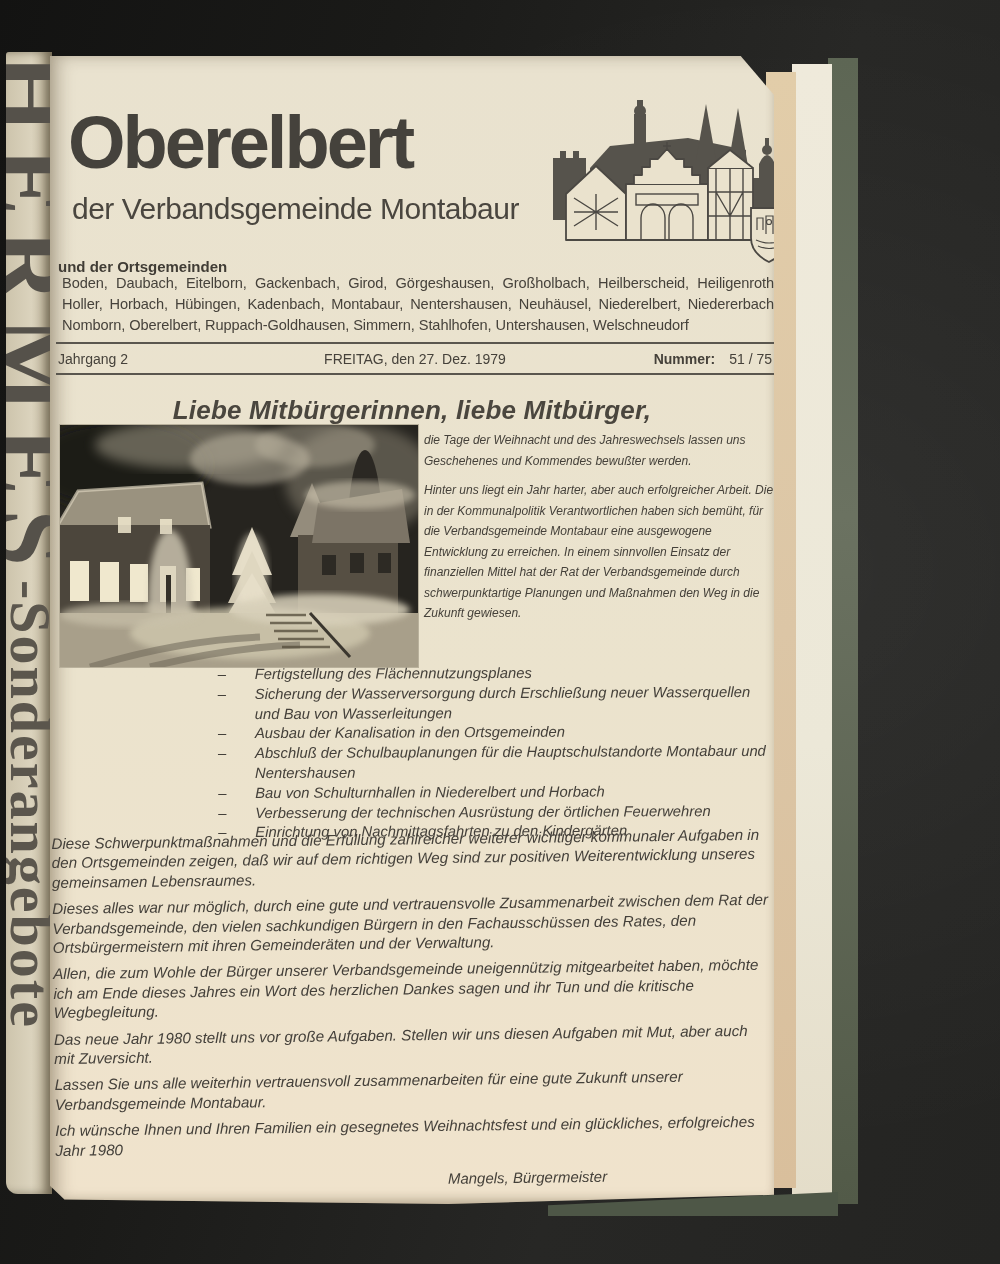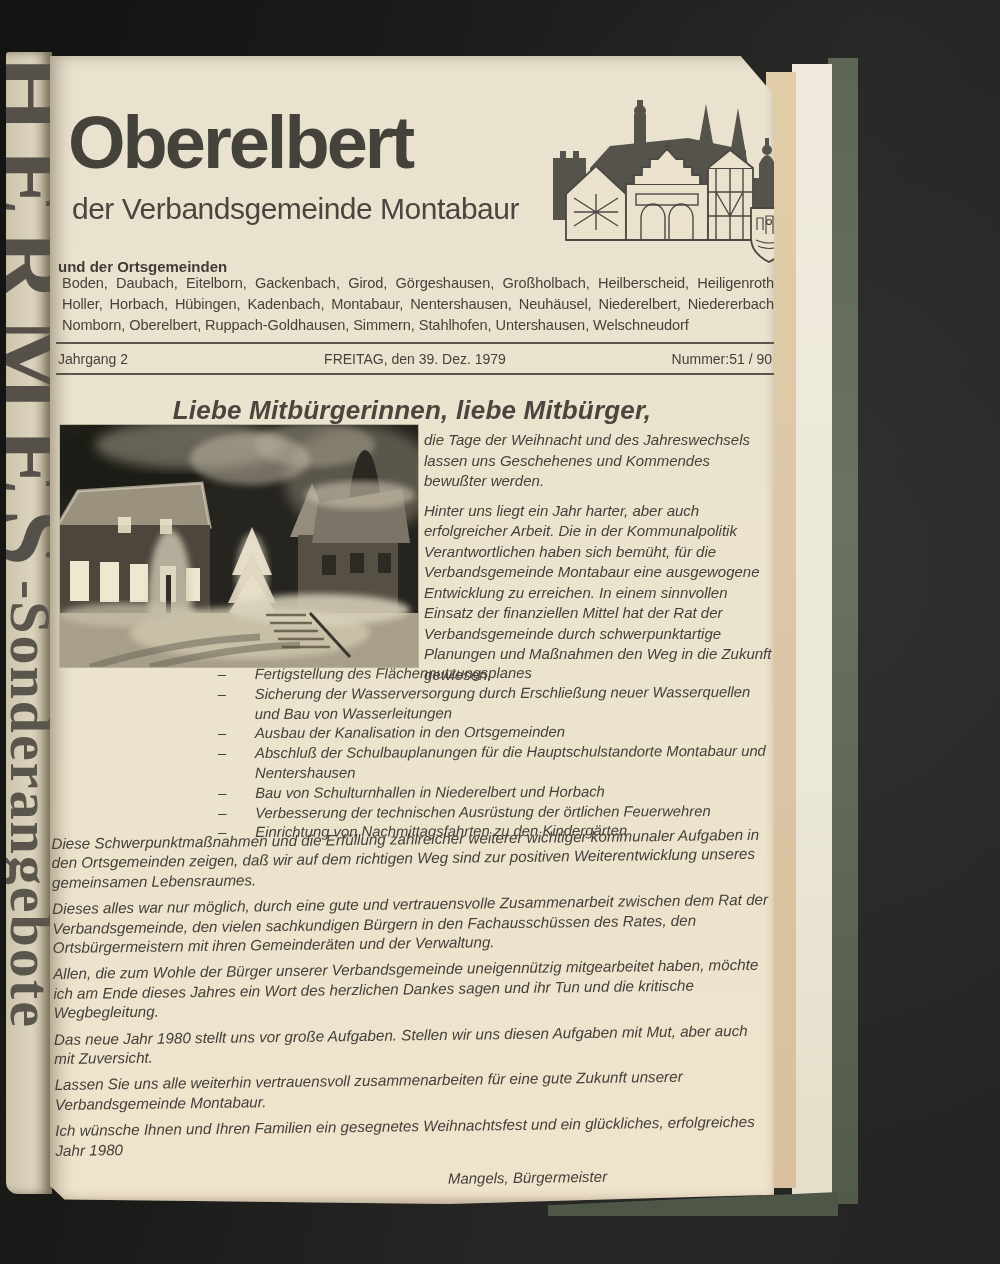--- a/index.html
+++ b/index.html
@@ -39,25 +39,25 @@
   .crest{position:absolute;left:488px;top:42px;}
   .orts-label{position:absolute;left:8px;top:202px;font-size:15px;font-weight:bold;color:#403c35;}
   .orts-list{position:absolute;left:12px;top:217px;width:716px;font-size:14.6px;line-height:21px;
          text-align:justify;color:#46423b;letter-spacing:-0.1px;}
   .issue-bar{position:absolute;left:6px;top:286px;width:714px;display:flex;align-items:center;
          border-top:2px solid #5a564e;border-bottom:2px solid #5a564e;
          padding:7px 2px 6px 2px;font-size:14px;color:#45413a;}
   .issue-bar .vol{flex:0 0 180px;}
   .issue-bar .date{flex:1;text-align:center;}
   .issue-bar .num{flex:0 0 180px;text-align:right;}
-  .issue-bar .num .nlabel{}
+  .issue-bar .num .nlabel{margin-right:14px;font-weight:bold;}
   .article-heading{position:absolute;left:0;top:322px;width:724px;text-align:center;
          font-size:26px;font-style:italic;font-weight:bold;color:#4a463e;letter-spacing:0.2px;}
   .photo{position:absolute;left:10px;top:369px;width:358px;height:242px;outline:1px solid #b9b19c;}
-  .lead-text{position:absolute;left:374px;top:374px;width:350px;font-size:15px;font-style:italic;
+  .lead-text{position:absolute;left:374px;top:374px;width:350px;font-size:12px;font-style:italic;
          line-height:20.5px;color:#45413a;}
   .lead-text p{margin:0 0 9px 0;}
   .achievements{position:absolute;left:168px;top:608px;width:556px;margin:0;padding:0;
          list-style:none;font-size:14.8px;font-style:italic;line-height:19.8px;color:#44403a;
          transform:rotate(-0.25deg);}
   .achievements li{display:flex;}
   .achievements .dash{flex:0 0 37px;}
   .closing{position:absolute;left:6px;top:778px;width:718px;font-size:15.2px;font-style:italic;
          line-height:19.4px;color:#44403a;transform:rotate(-0.75deg);transform-origin:0 100%;}
   .closing p{margin:0 0 7px 0;}
@@ -123,22 +123,22 @@
           <circle cx="231" cy="124" r="2.5"></circle>
         </g>
       </g>
     </svg>
 
     <div class="orts-label">und der Ortsgemeinden</div>
     <div class="orts-list">Boden, Daubach, Eitelborn, Gackenbach, Girod, Görgeshausen, Großholbach, Heilberscheid, Heiligenroth, Holler, Horbach, Hübingen, Kadenbach, Montabaur, Nentershausen, Neuhäusel, Niederelbert, Niedererbach, Nomborn, Oberelbert, Ruppach-Goldhausen, Simmern, Stahlhofen, Untershausen, Welschneudorf</div>
 
     <div class="issue-bar">
       <span class="vol">Jahrgang 2</span>
-      <span class="date">FREITAG, den 39. Dez. 1979</span>
-      <span class="num"><span class="nlabel">Nummer:</span><span>51 / 90</span></span>
+      <span class="date">FREITAG, den 27. Dez. 1979</span>
+      <span class="num"><span class="nlabel">Nummer:</span><span>51 / 75</span></span>
     </div>
 
     <h1 class="article-heading">Liebe Mitbürgerinnen, liebe Mitbürger,</h1>
 
     <div class="photo">
       <svg width="358" height="242" viewBox="0 0 358 242">
         <defs>
           <filter id="b3">
               <feGaussianBlur stdDeviation="3"></feGaussianBlur>
             </filter>

